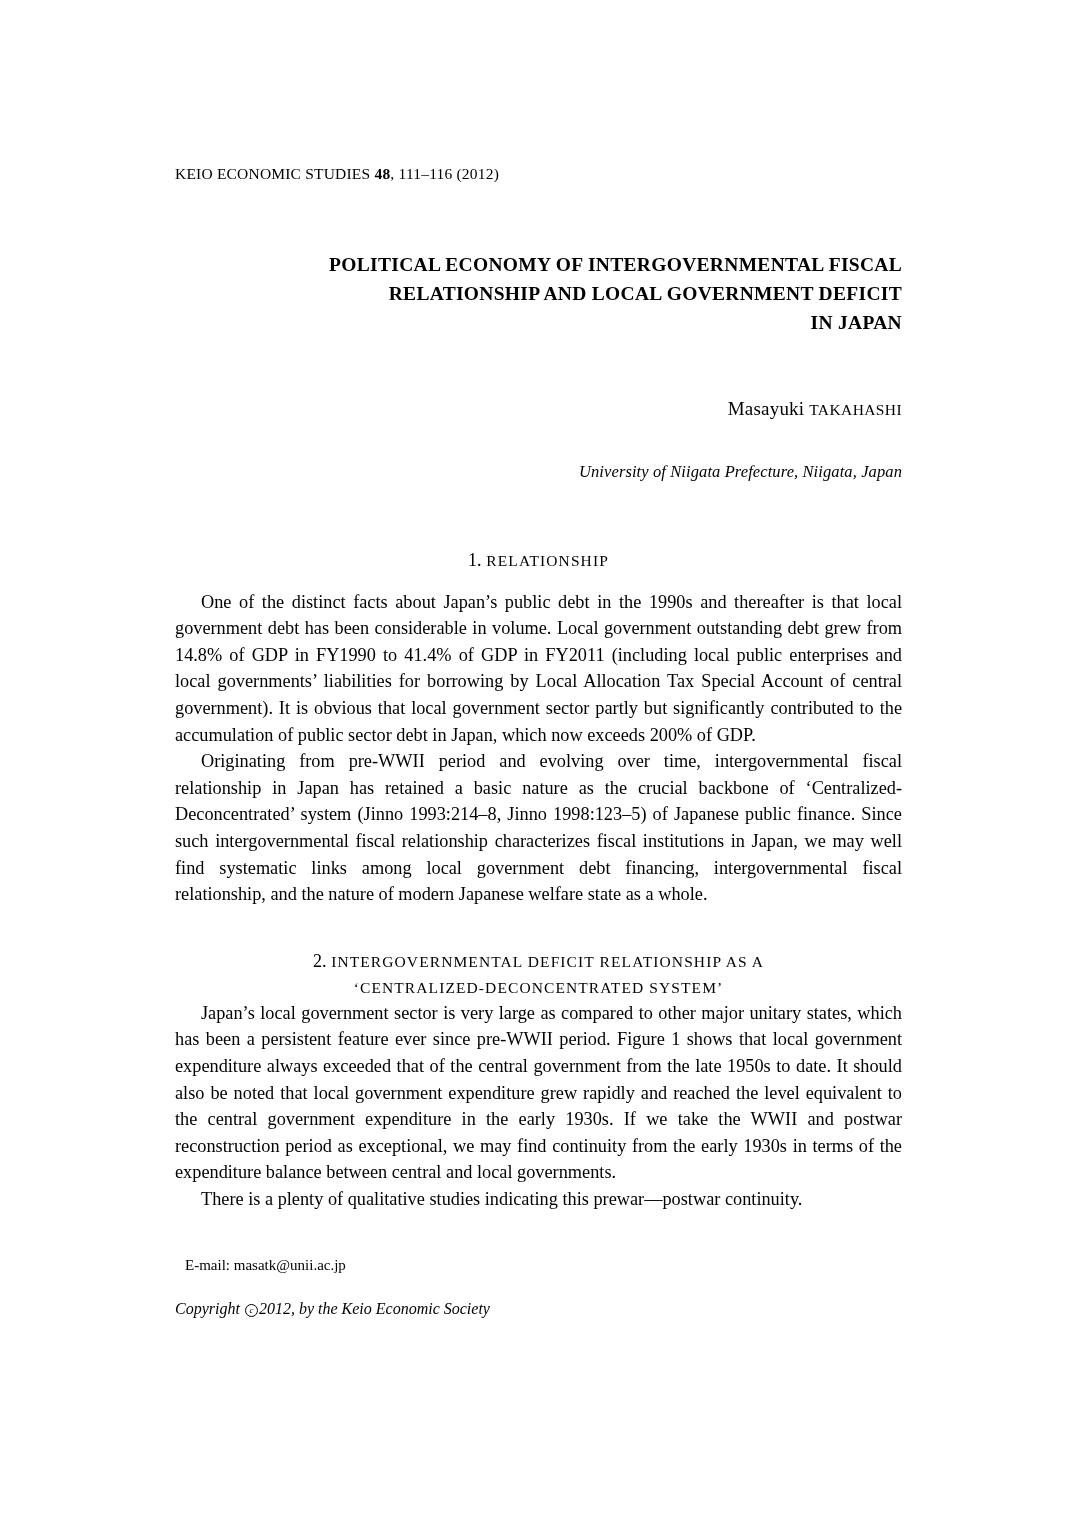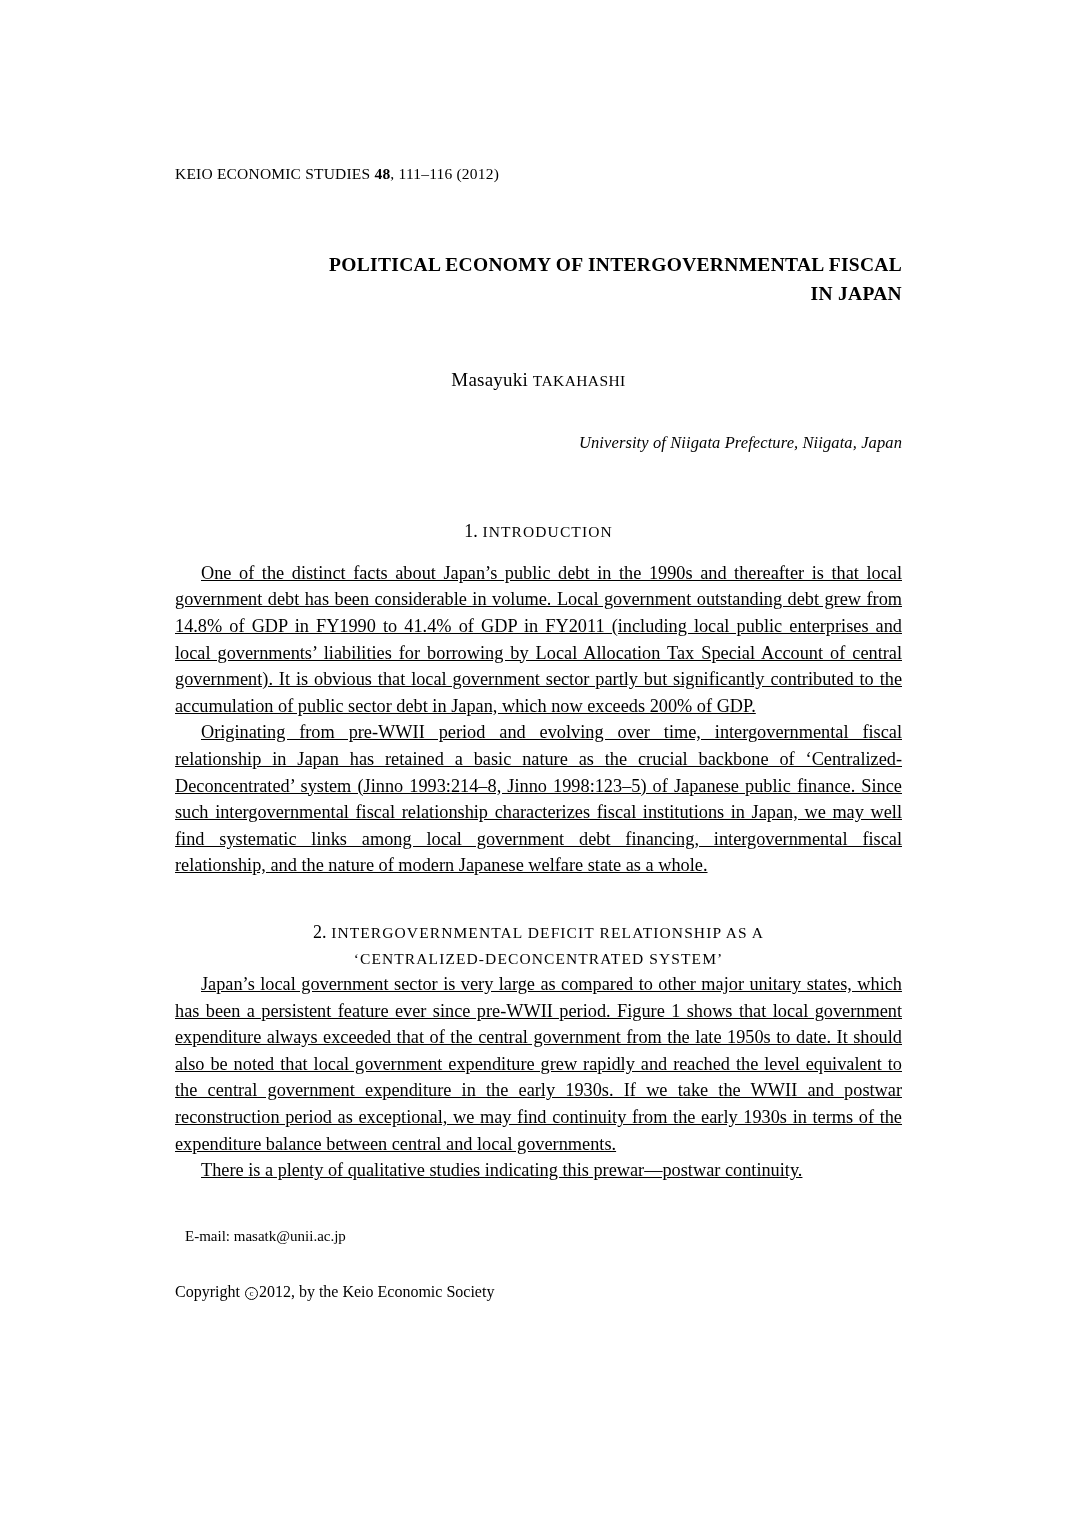--- a/index.html
+++ b/index.html
@@ -42,21 +42,21 @@
     font-weight: bold;
     font-size: 19.5px;
     line-height: 1.48;
     letter-spacing: 0.3px;
     margin-top: 68px;
   }
   .title .l {
     display: block;
   }
   .author {
-    text-align: center;
+    text-align: right;
     font-size: 19px;
     margin-top: 60px;
     letter-spacing: 0.2px;
   }
   .author .sc {
     font-size: 15.5px;
     letter-spacing: 0.4px;
   }
   .affiliation {
     text-align: right;
@@ -87,41 +87,41 @@
     display: block;
   }
   p.body-par {
     font-size: 18.3px;
     line-height: 1.455;
     text-align: justify;
     text-justify: inter-word;
     margin: 0;
     text-indent: 26px;
     hyphens: none;
-    text-decoration: underline;
   }
   p.first-par {
     margin-top: 18px;
   }
   .subhead {
     font-weight: bold;
     font-style: italic;
     font-size: 18.5px;
     margin-top: 34px;
     margin-bottom: 0;
     text-indent: 14px;
   }
   .email {
     font-size: 15px;
     margin-top: 44px;
     text-indent: 10px;
   }
   .copyright {
     font-size: 16px;
-    margin-top: 38px;
+    margin-top: 26px;
+    font-style: italic;
   }
   .cmark {
     display: inline-block;
     border: 1px solid #000;
     border-radius: 50%;
     width: 11px;
     height: 11px;
     line-height: 11px;
     font-size: 9px;
     text-align: center;
@@ -136,32 +136,33 @@
 <div class="page">
   <div class="content">
 
     <div class="journal-line">
       <span>KEIO ECONOMIC STUDIES</span>
       <span class="vol">48</span><span>, 111–116 (2012)</span>
     </div>
 
     <div class="title">
       <span class="l">POLITICAL ECONOMY OF INTERGOVERNMENTAL FISCAL</span>
+      <span class="l">RELATIONSHIP AND LOCAL GOVERNMENT DEFICIT</span>
       <span class="l">IN JAPAN</span>
     </div>
 
     <div class="author">
       <span>Masayuki </span><span class="sc">TAKAHASHI</span>
     </div>
 
     <div class="affiliation">University of Niigata Prefecture, Niigata, Japan</div>
 
     <div class="section-head">
       <span class="num">1.</span>
-      <span class="sc">INTRODUCTION</span>
+      <span class="sc">RELATIONSHIP</span>
     </div>
 
     <p class="body-par first-par">One of the distinct facts about Japan’s public debt in the 1990s and thereafter is that local government debt has been considerable in volume. Local government outstanding debt grew from 14.8% of GDP in FY1990 to 41.4% of GDP in FY2011 (including local public enterprises and local governments’ liabilities for borrowing by Local Allocation Tax Special Account of central government). It is obvious that local government sector partly but significantly contributed to the accumulation of public sector debt in Japan, which now exceeds 200% of GDP.</p>
     <p class="body-par">Originating from pre-WWII period and evolving over time, intergovernmental fiscal relationship in Japan has retained a basic nature as the crucial backbone of ‘Centralized-Deconcentrated’ system (Jinno 1993:214–8, Jinno 1998:123–5) of Japanese public finance. Since such intergovernmental fiscal relationship characterizes fiscal institutions in Japan, we may well find systematic links among local government debt financing, intergovernmental fiscal relationship, and the nature of modern Japanese welfare state as a whole.</p>
 
     <div class="section-head two">
       <span class="num">2.</span>
       <span class="sc">INTERGOVERNMENTAL DEFICIT RELATIONSHIP AS A</span>
       <span class="sc line2">‘CENTRALIZED-DECONCENTRATED SYSTEM’</span>
     </div>

